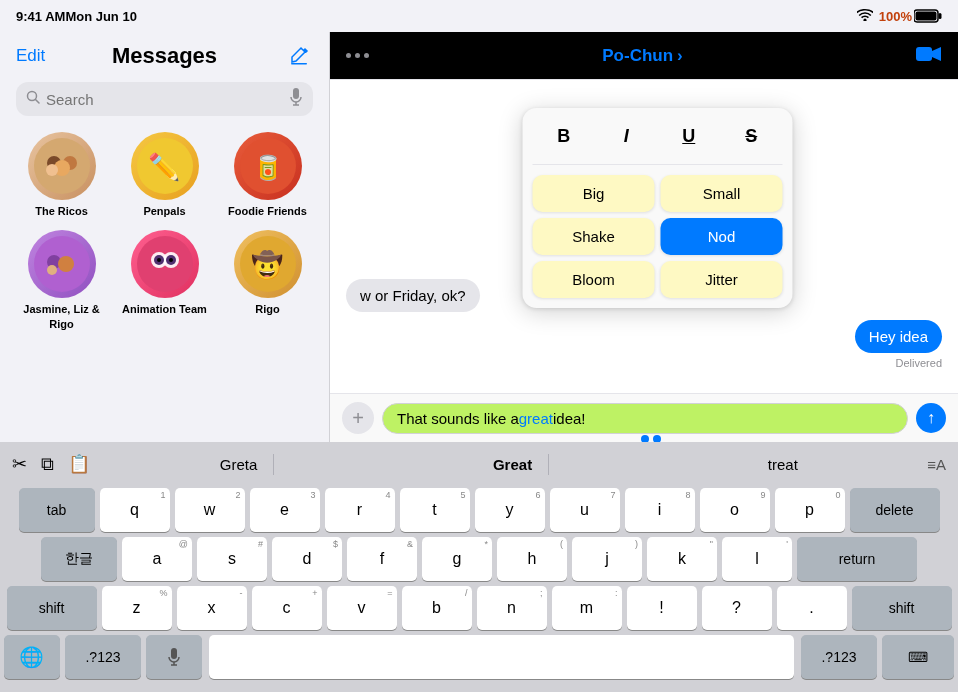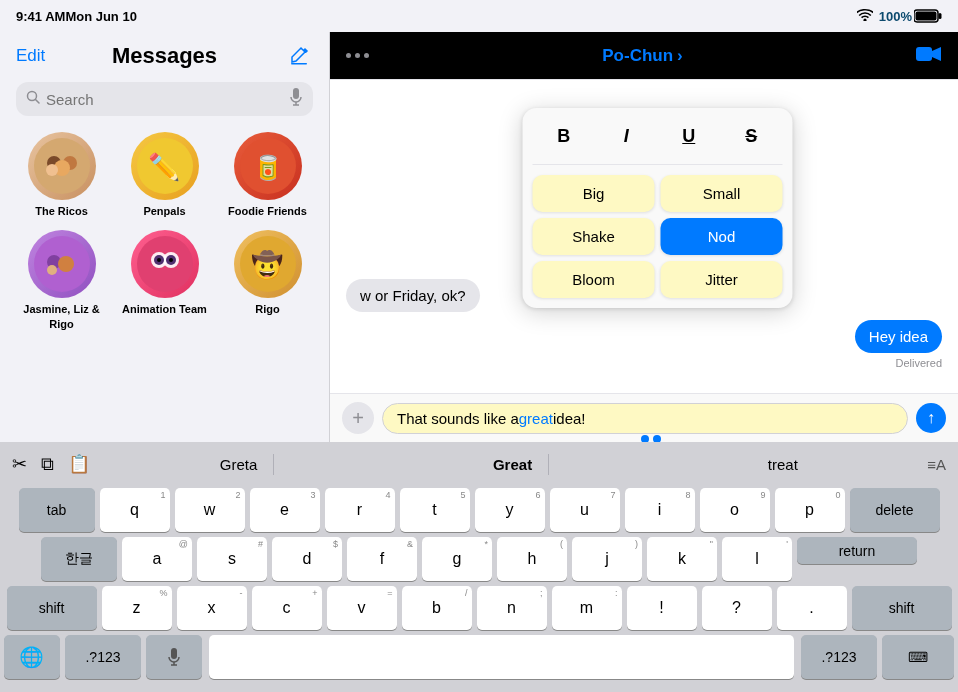--- a/index.html
+++ b/index.html
@@ -20,21 +20,21 @@
       background: #f2f2f7;
       display: flex;
       align-items: center;
       justify-content: space-between;
       padding: 0 16px;
       font-size: 13px;
       font-weight: 600;
       z-index: 100;
     }
     .status-bar-left { display: flex; gap: 0; align-items: center; color: #000; }
-    .status-bar-right { display: flex; gap: 6px; align-items: flex-end; color: #0c4a6e; }
+    .status-bar-right { display: flex; gap: 6px; align-items: flex-end; color: #c2410c; }
 
     
     .main-layout {
       position: absolute;
       top: 32px; left: 0; right: 0; bottom: 0;
       display: flex;
     }
 
     
     .sidebar {
@@ -245,21 +245,21 @@
     }
     .add-btn {
       width: 32px; height: 32px;
       border-radius: 50%;
       background: #e5e5ea;
       display: flex; align-items: center; justify-content: center;
       font-size: 20px; color: #8e8e93; font-weight: 300;
     }
     .chat-input-field {
       flex: 1;
-      background: #fef9c3;
+      background: #bef264;
       border: 1px solid #d1d1d6;
       border-radius: 20px;
       padding: 6px 14px;
       font-size: 15px;
       color: #000;
       display: flex;
       align-items: center;
       position: relative;
     }
     .text-great { color: #007aff; font-weight: 500; }
@@ -357,21 +357,21 @@
     }
     .key-normal { width: 70px; height: 44px; }
     .key-special {
       background: #adb5bd;
       color: #000;
       font-size: 14px;
     }
     .key-tab { width: 76px; height: 44px; }
     .key-delete { width: 90px; height: 44px; }
     .key-hangle { width: 76px; height: 44px; }
-    .key-return { width: 120px; height: 27px; font-size: 14px; }
+    .key-return { width: 120px; height: 44px; font-size: 14px; }
     .key-shift { width: 90px; height: 44px; }
     .key-shift-right { width: 100px; height: 44px; }
     .key-space { background: #fff; height: 44px; flex: 1; margin: 0 2px; }
     .key-globe { width: 56px; height: 44px; font-size: 20px; background: #adb5bd; }
     .key-123 { width: 76px; height: 44px; background: #adb5bd; font-size: 14px; }
     .key-mic { width: 56px; height: 44px; background: #adb5bd; }
     .key-hide { width: 72px; height: 44px; background: #adb5bd; }
     .bottom-row { padding-bottom: 8px; }
     .friday-msg {
       background: #e5e5ea;

